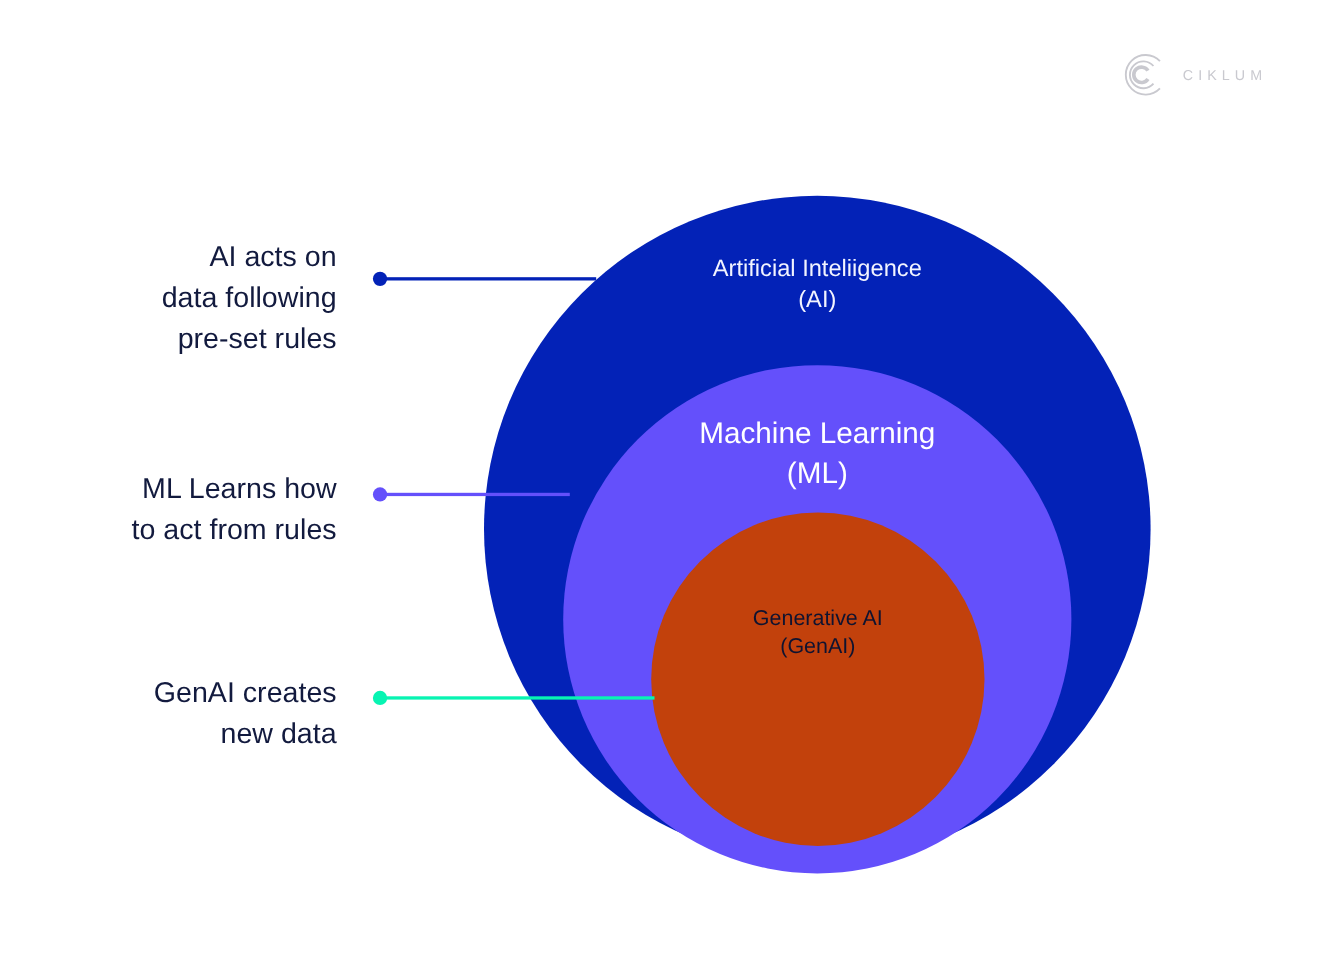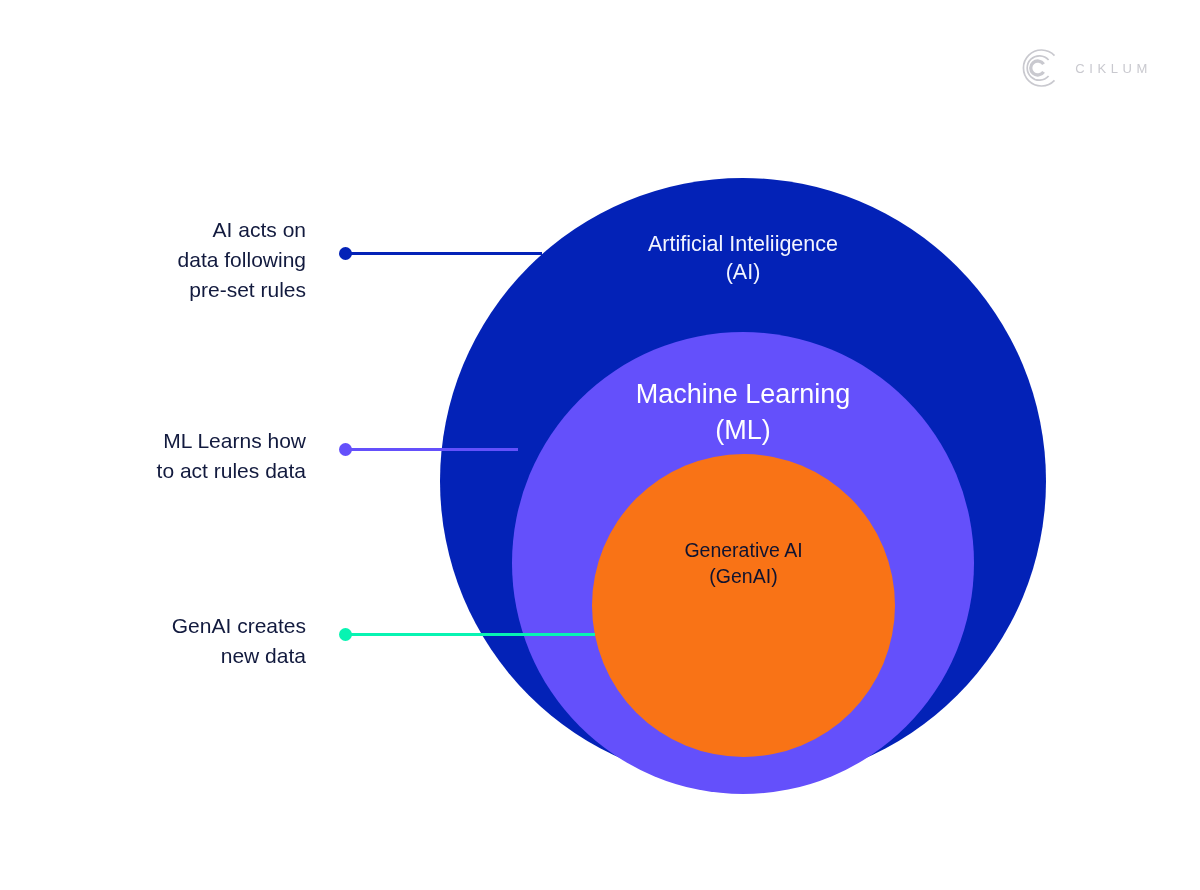--- a/index.html
+++ b/index.html
@@ -48,23 +48,23 @@
     left: 440px; top: 178px;
     width: 606px; height: 606px;
     background: #0322b7;
   }
   .circle-ml {
     left: 512px; top: 332px;
     width: 462px; height: 462px;
     background: #6450fb;
   }
   .circle-gen {
-    left: 592px; top: 454px;
+    left: 592px; top: 466px;
     width: 303px; height: 303px;
-    background: #f97316;
+    background: #c2410c;
     text-decoration: underline;
   }
 
   .circle-label {
     position: absolute;
     left: 0; right: 0;
     text-align: center;
     line-height: 1.32;
     white-space: pre-line;
   }
@@ -106,21 +106,21 @@
   .conn-ml   { left: 344px; top: 448px; width: 174px; }
   .conn-ml   .line, .conn-ml .dot   { background: #6450fb; }
   .conn-gen  { left: 344px; top: 633px; width: 251px; }
   .conn-gen  .line, .conn-gen .dot  { background: #07f4b2; }
 
   
   .caption {
     position: absolute;
     text-align: right;
     color: #121a3e;
-    font-size: 21px;
+    font-size: 26px;
     line-height: 1.42;
     white-space: pre-line;
     right: auto;
   }
   .cap-ai  { left: 96px; width: 210px; top: 215px; }
   .cap-ml  { left: 96px; width: 210px; top: 426px; }
   .cap-gen { left: 96px; width: 210px; top: 611px; }
 </style>
 </head>
 <body>
@@ -170,17 +170,17 @@
 
   <div class="connector conn-gen">
     <span class="line"></span>
     <span class="dot"></span>
   </div>
 
   <div class="caption cap-ai">AI acts on
 data following
 pre-set rules</div>
   <div class="caption cap-ml">ML Learns how
-to act rules data</div>
+to act from rules</div>
   <div class="caption cap-gen">GenAI creates
 new data</div>
 
 </div>
 
 </body></html>

